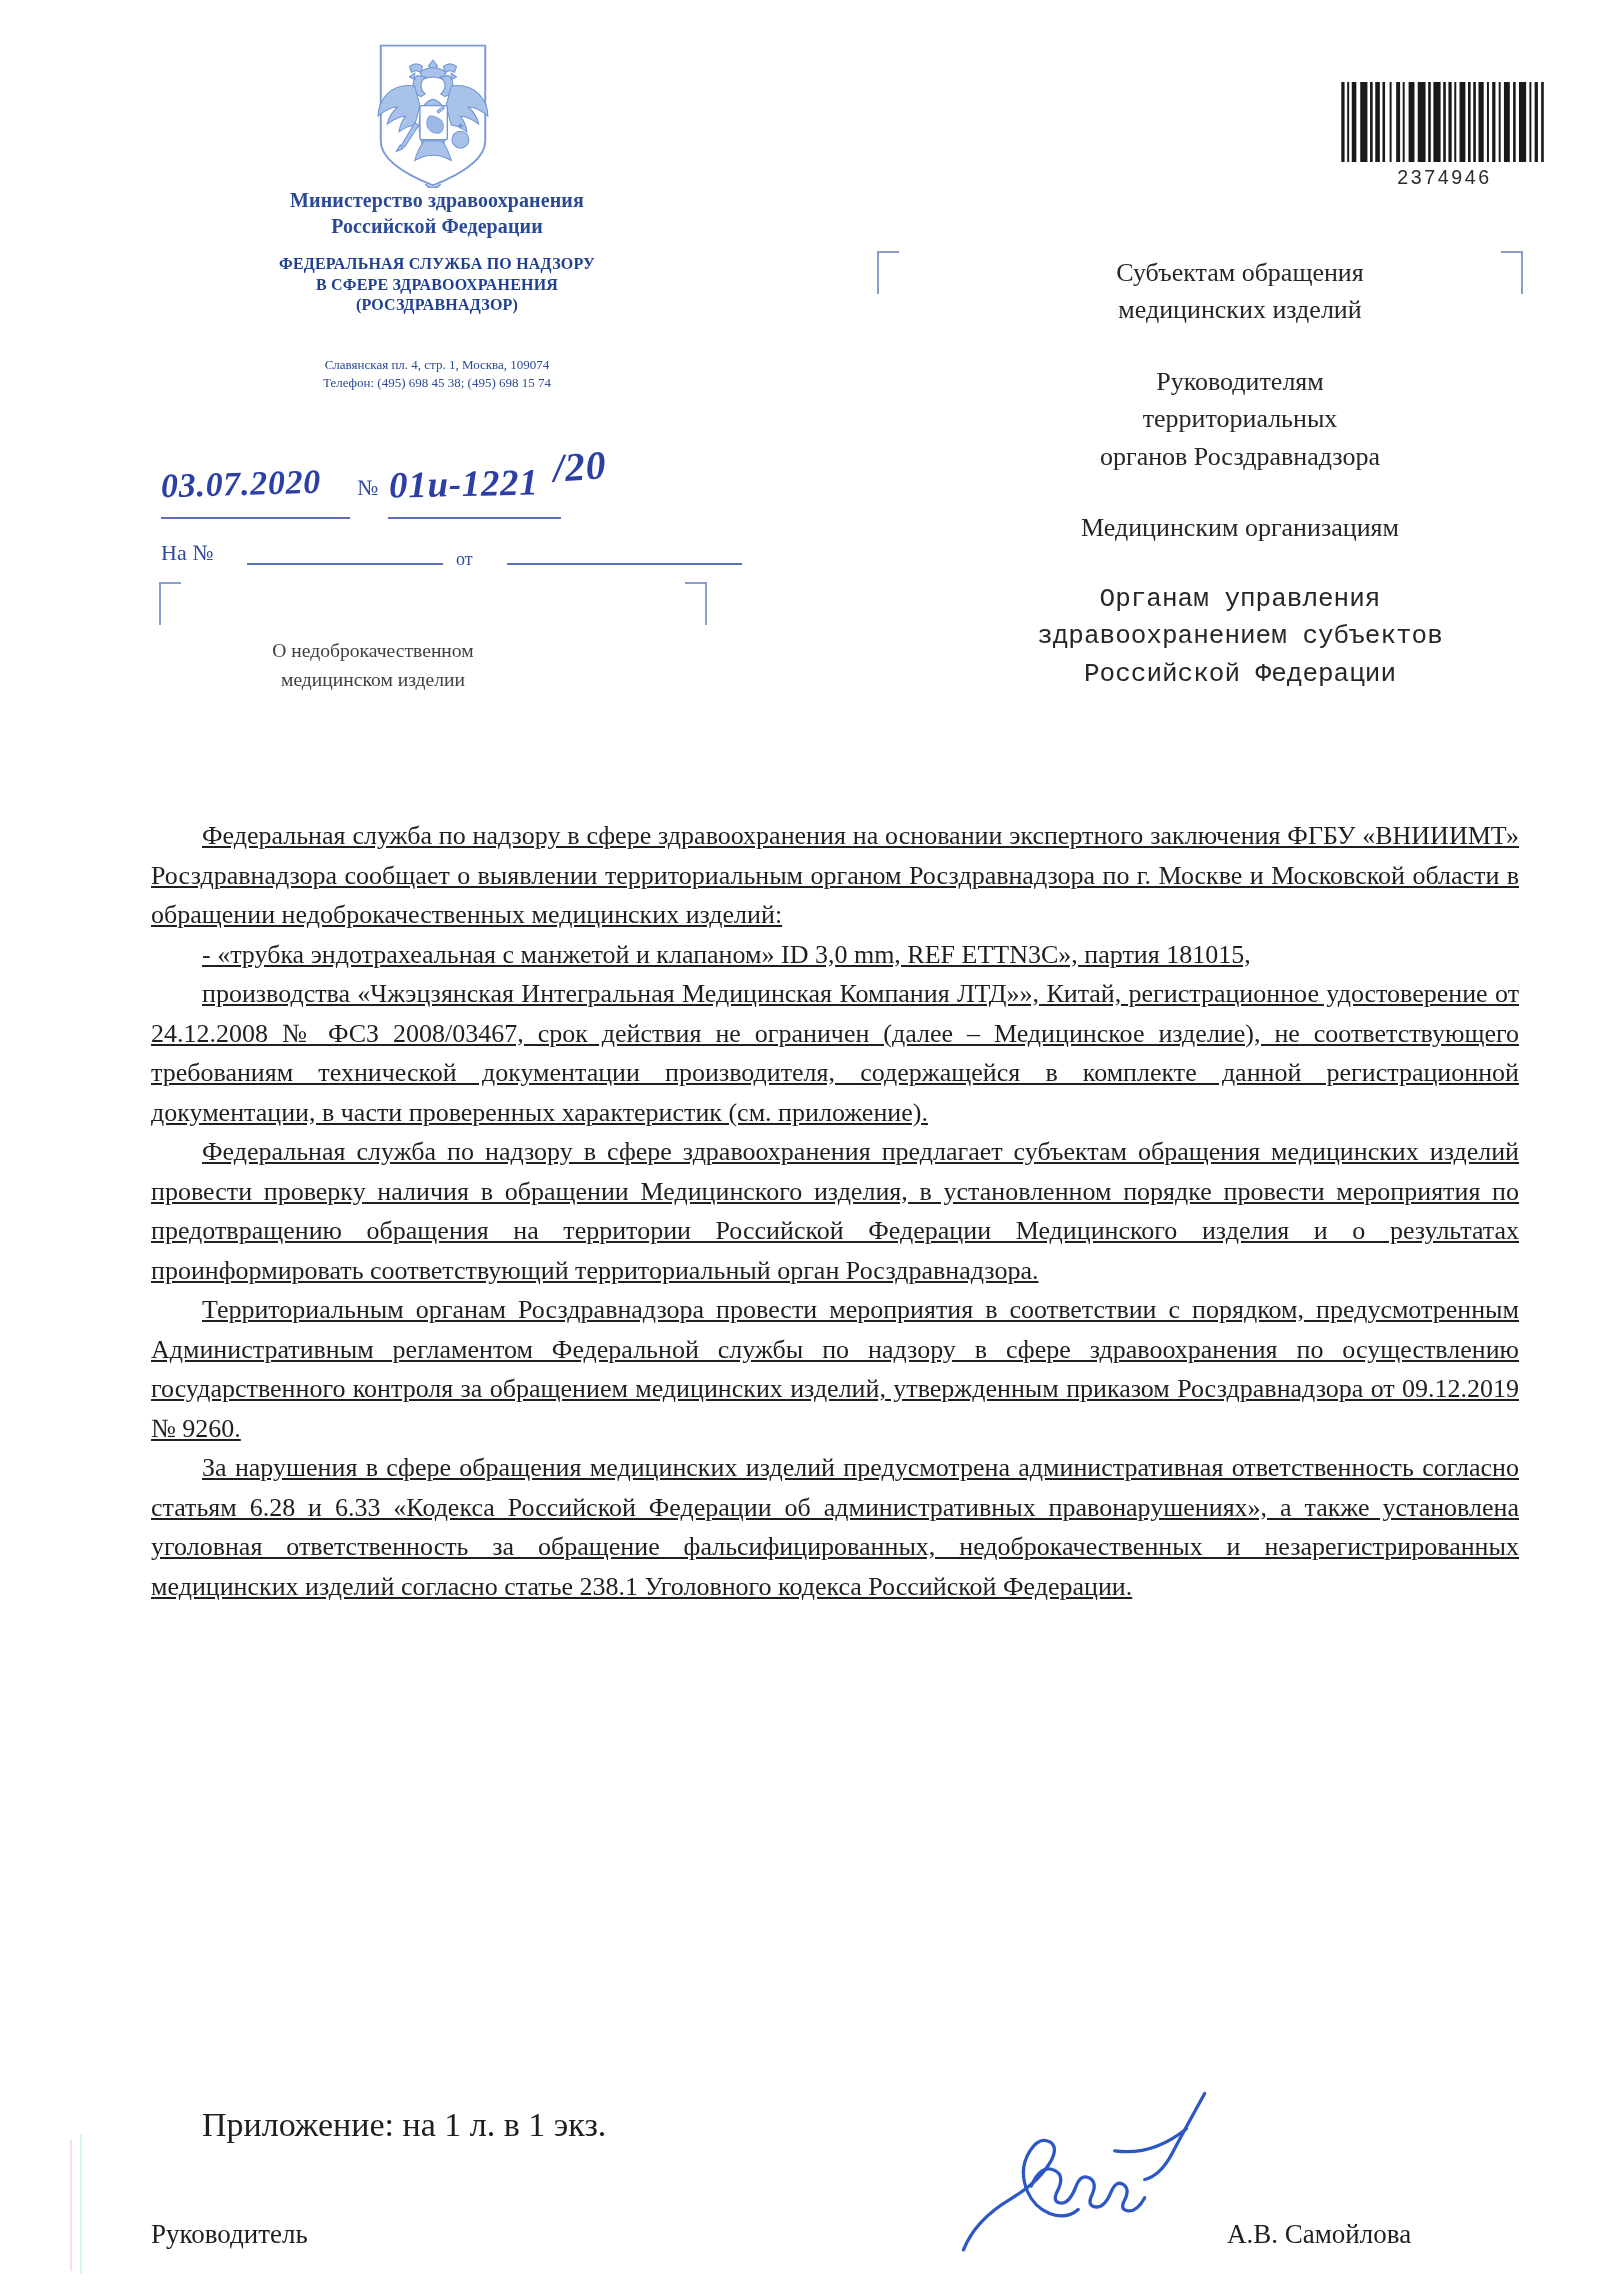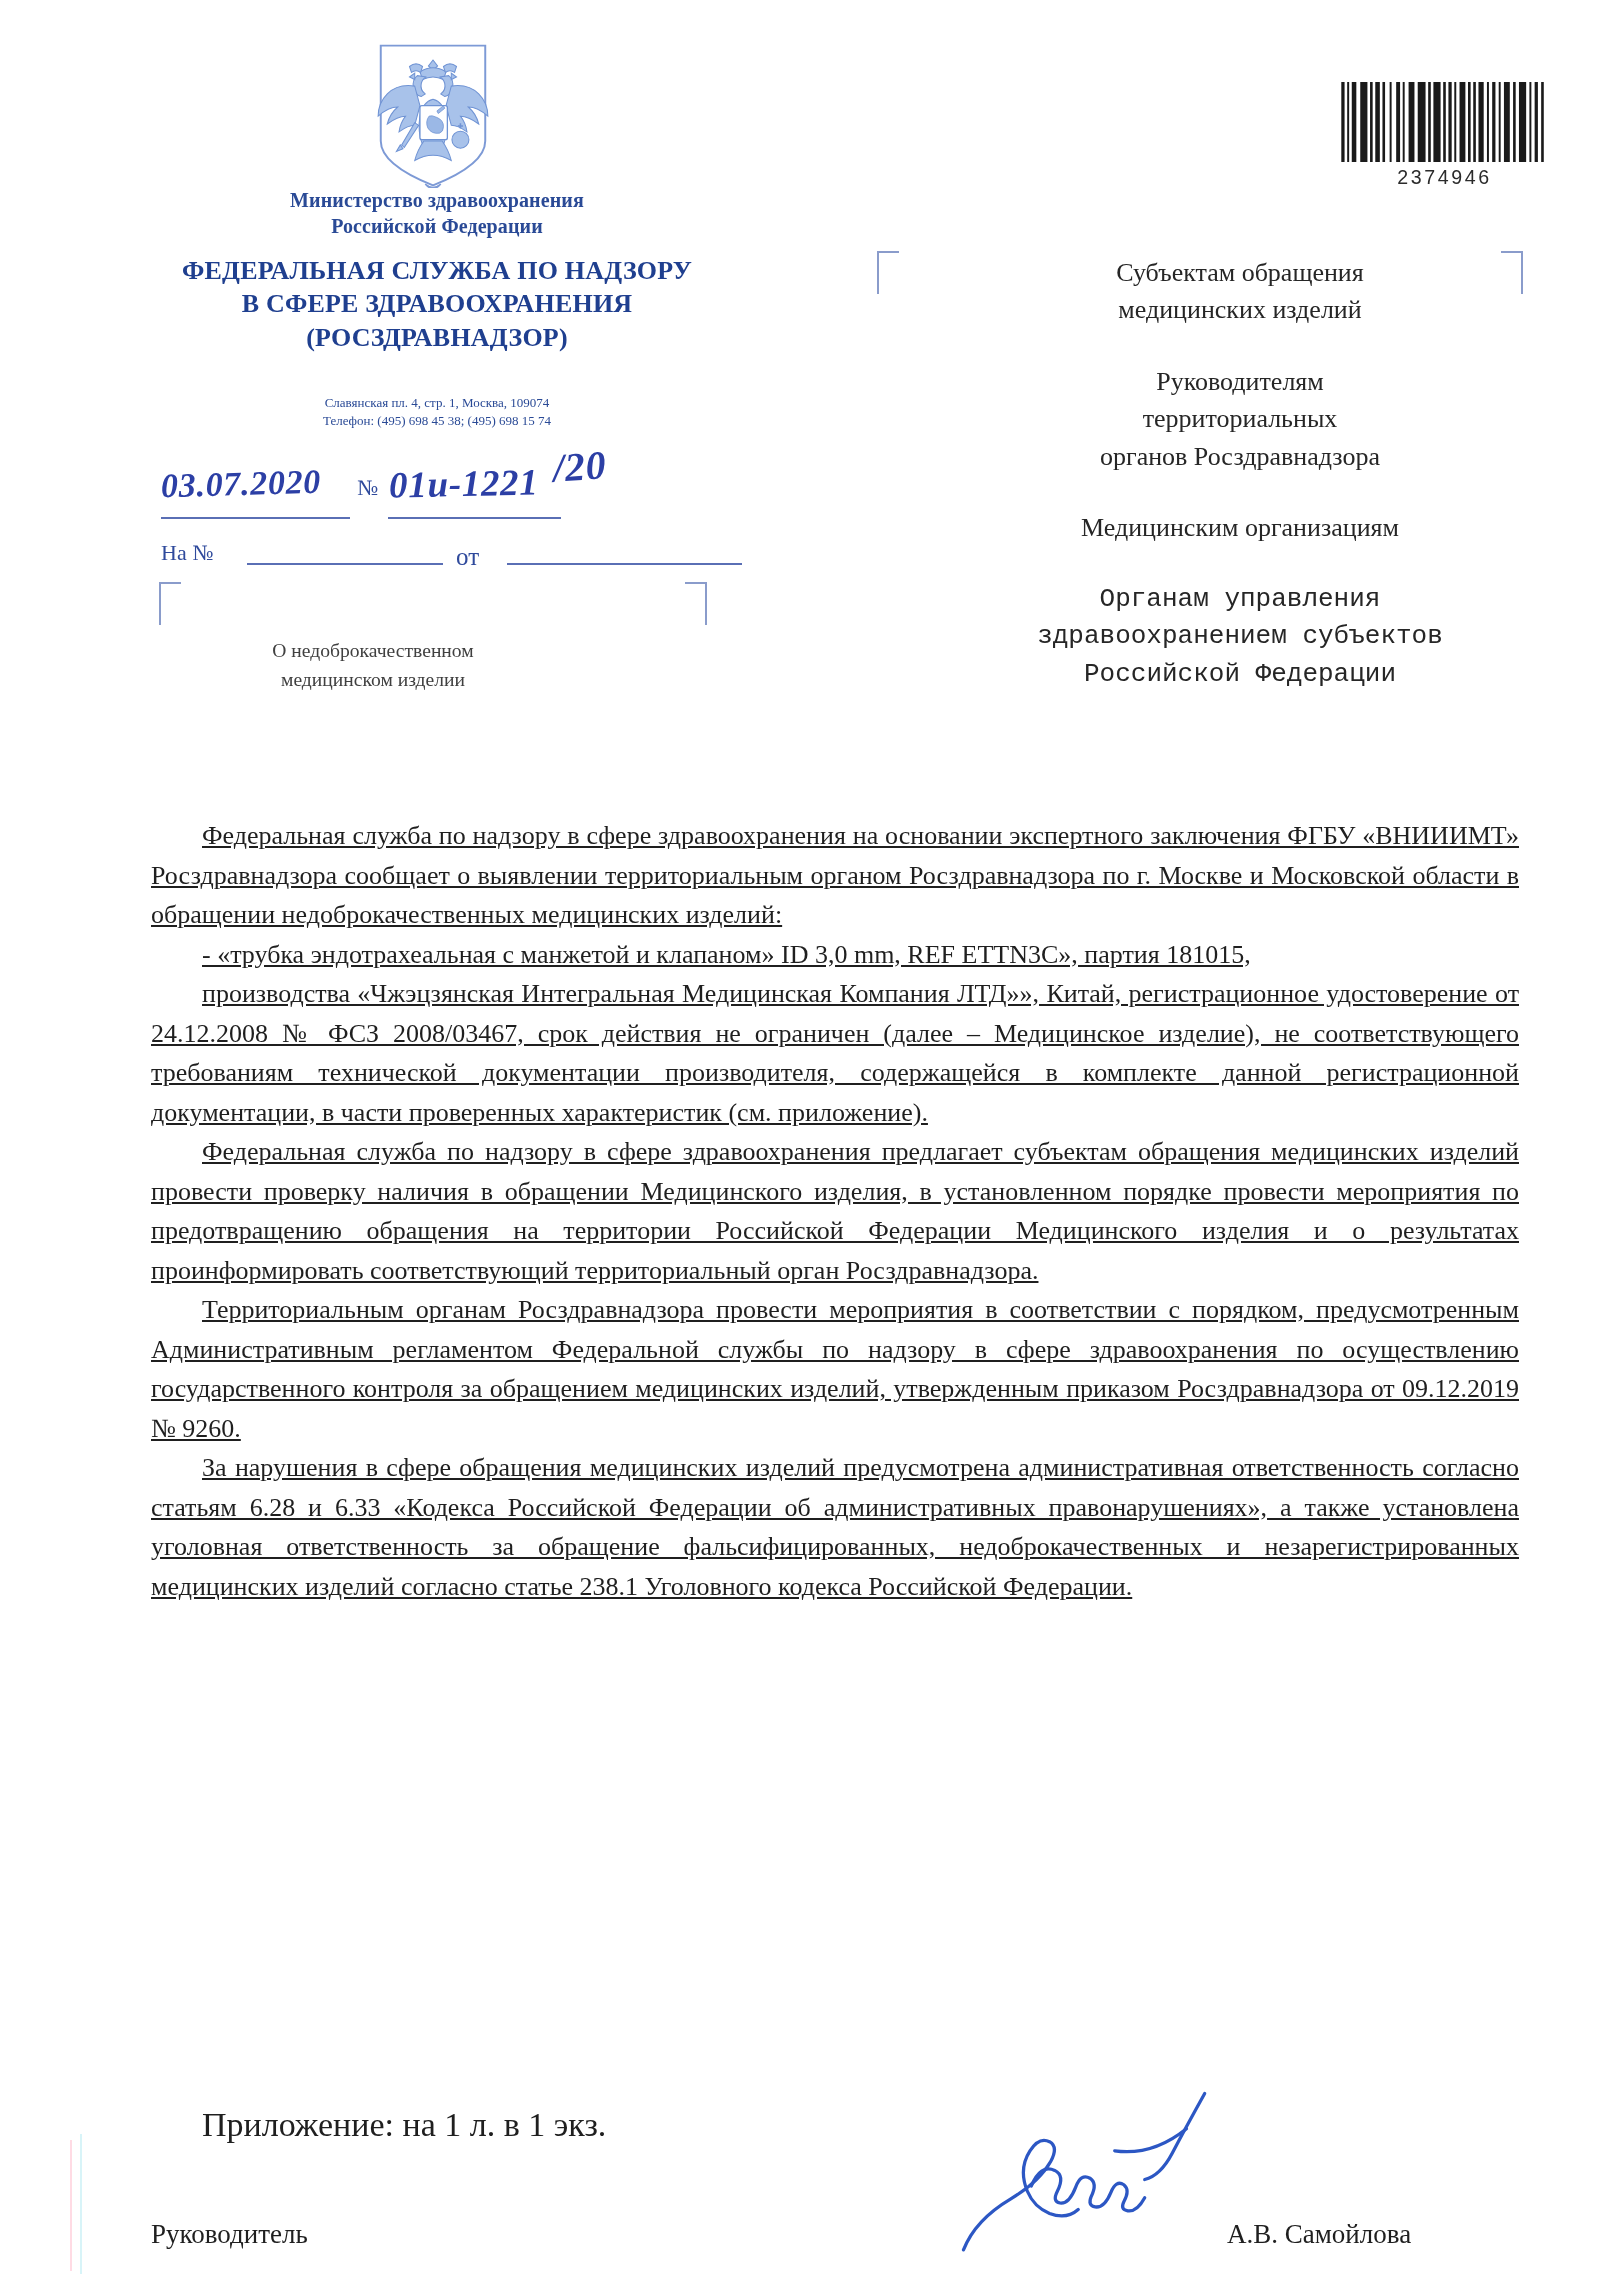--- a/index.html
+++ b/index.html
@@ -55,21 +55,21 @@
     font-weight: bold;
     font-size: 20px;
     line-height: 1.32;
     letter-spacing: 0.1px;
     color: #2a4a96;
   }
   .agency {
     margin-top: 14.4px;
     font-family: "Liberation Serif", serif;
     font-weight: bold;
-    font-size: 26px;
+    font-size: 16px;
     line-height: 1.28;
     letter-spacing: 0.2px;
     color: #1f3f8f;
   }
   .address {
     margin-top: 40px;
     font-family: "Liberation Serif", serif;
     font-size: 13px;
     line-height: 1.42;
     color: #2a4a96;
@@ -160,23 +160,23 @@
   .na-label {
     position: absolute;
     left: 0; top: 2.6px;
     font-family: "Liberation Serif", serif;
     font-size: 22px;
     color: #2f4a9c;
     margin-top: 7px;
   }
   .ot-label {
     position: absolute;
-    left: 295px; top: 13px;
-    font-family: "Liberation Serif", serif;
-    font-size: 25px;
+    left: 295px; top: 19px;
+    font-family: "Liberation Serif", serif;
+    font-size: 18px;
     color: #2f4a9c;
   }
   .rule-na {
     position: absolute;
     left: 86px; top: 33px;
     width: 196px; height: 2px;
     background: #5a6fb5;
   }
   .rule-ot {
     position: absolute;

